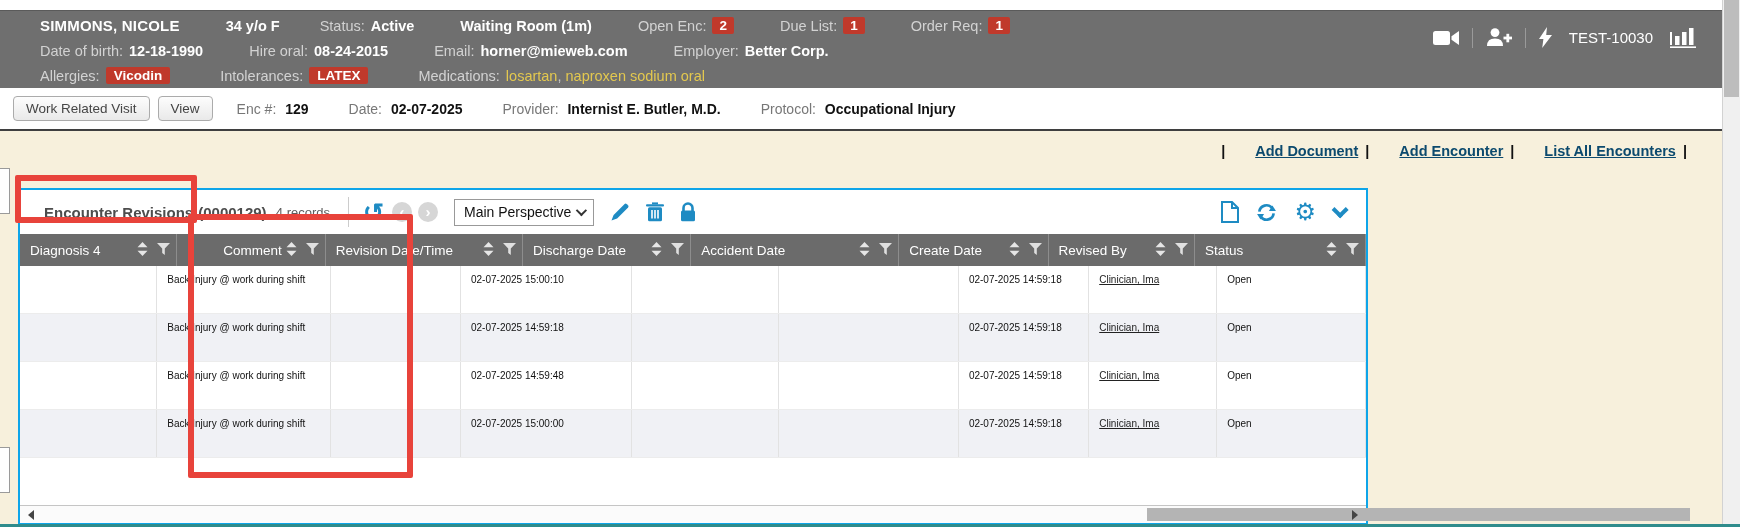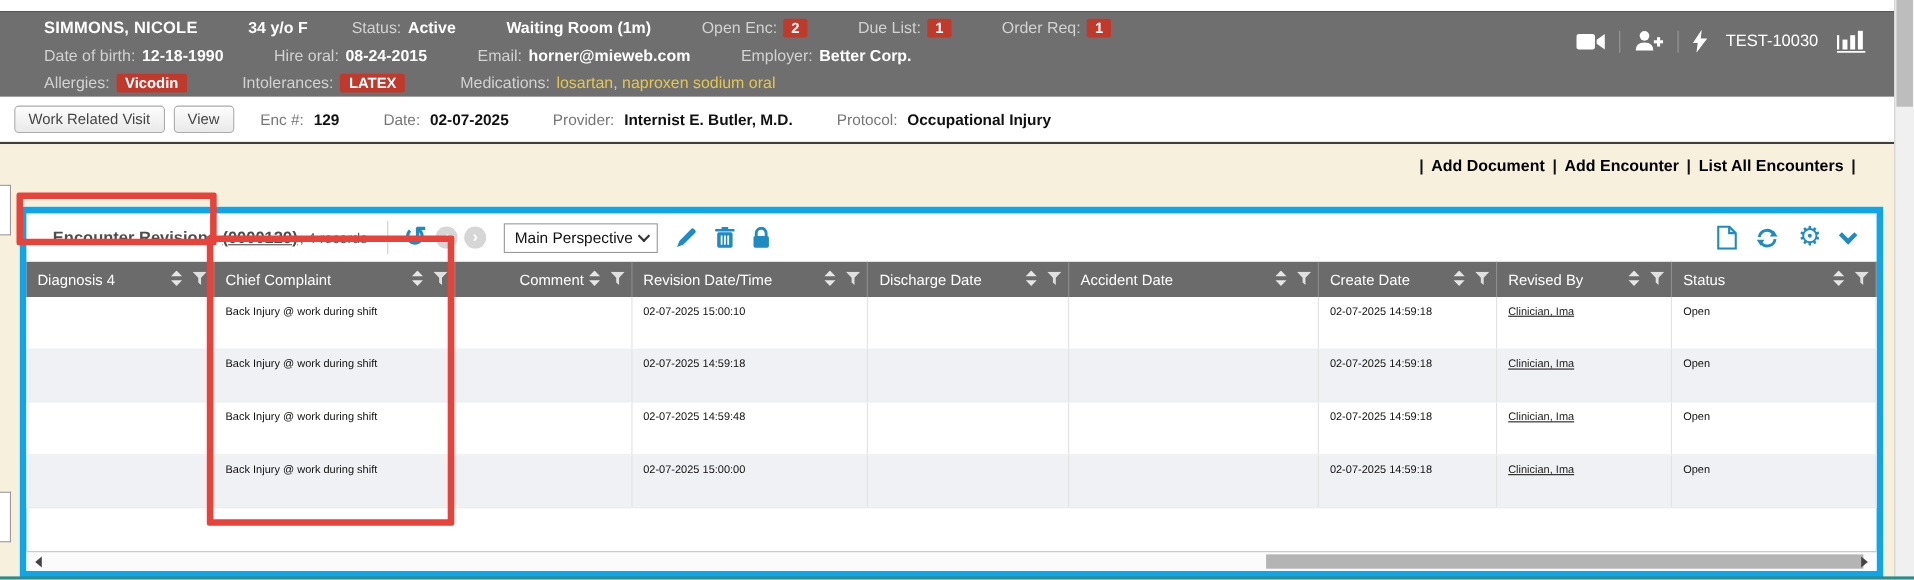--- a/index.html
+++ b/index.html
@@ -36,26 +36,26 @@
          font-family:"Liberation Sans",sans-serif; cursor:pointer; }
   .enc-info { margin-left:16px; }
   .enc-info .lbl { color:#777; margin-right:5px; }
   .enc-info .val { color:#111; font-weight:bold; }
   .enc-pair { margin-right:24px; }
 
   
   .content { position:absolute; left:0; top:131px; width:1722px; height:396px; background:#f7f0dc; }
   .action-links { position:absolute; top:12px; right:28px; font-size:14.5px; font-weight:bold;
                   color:#111; display:flex; align-items:center; }
-  .action-links a { color:#000000; cursor:pointer; }
+  .action-links a { color:#0c4a6e; text-decoration:underline; cursor:pointer;margin-left:23px; }
   .action-links .pipe { margin:0 7px; text-decoration:none; }
 
   
-  .panel { position:absolute; left:18px; top:57px; width:1694px; height:337px;
-           background:#fff; border:6px solid #0ea5e9; }
+  .panel { position:absolute; left:18px; top:57px; width:1350px; height:337px;
+           background:#fff; border:2px solid #0ea5e9; }
   .toolbar { height:44px; display:flex; align-items:center; padding:0 12px; }
   .g-title { font-size:15px; font-weight:bold; color:#4d4d4d; margin-left:12px; }
   .g-id { font-size:15px; font-weight:bold; color:#4d4d4d; text-decoration:underline; margin-left:5px; }
   .g-records { font-size:13px; color:#5d5d5d; margin-left:2px; }
   .tb-sep { width:1px; height:30px; background:#ccc; margin:0 14px 0 18px; }
   .undo-btn { color:#1e8bc3; font-size:25px; font-weight:bold; line-height:20px; cursor:pointer; margin-right:8px; }
   .nav-circle { width:20px; height:20px; border-radius:50%; background:#d6d6d6; color:#fff;
                 font-size:15px; font-weight:bold; display:flex; align-items:center; justify-content:center;
                 margin-right:6px; line-height:1; padding-bottom:2px; }
   .dropdown { margin-left:10px; width:140px; height:27px; border:1px solid #999; background:#fff;
@@ -293,32 +293,20 @@
             <span class="th-icons">
               <span><svg width="11" height="14" viewBox="0 0 11 14" fill="#e6e6e6">
                   <path d="M5.5 0 L10.5 5.2 H0.5 Z"></path>
                   <path d="M5.5 14 L0.5 8.8 H10.5 Z"></path>
                 </svg></span>
               <span><svg width="13" height="12" viewBox="0 0 13 12" fill="#e0e0e0">
                   <path d="M0 0 H13 L7.8 5.6 V12 L5.2 9.9 V5.6 Z"></path>
                 </svg></span>
             </span>
           </div>
-          <div class="th" style="width: 220px;">
-            <span class="th-label">Chief Complaint</span>
-            <span class="th-icons">
-              <span><svg width="11" height="14" viewBox="0 0 11 14" fill="#e6e6e6">
-                  <path d="M5.5 0 L10.5 5.2 H0.5 Z"></path>
-                  <path d="M5.5 14 L0.5 8.8 H10.5 Z"></path>
-                </svg></span>
-              <span><svg width="13" height="12" viewBox="0 0 13 12" fill="#e0e0e0">
-                  <path d="M0 0 H13 L7.8 5.6 V12 L5.2 9.9 V5.6 Z"></path>
-                </svg></span>
-            </span>
-          </div>
           <div class="th" style="width: 162px; text-align: right;">
             <span class="th-label">Comment</span>
             <span class="th-icons">
               <span><svg width="11" height="14" viewBox="0 0 11 14" fill="#e6e6e6">
                   <path d="M5.5 0 L10.5 5.2 H0.5 Z"></path>
                   <path d="M5.5 14 L0.5 8.8 H10.5 Z"></path>
                 </svg></span>
               <span><svg width="13" height="12" viewBox="0 0 13 12" fill="#e0e0e0">
                   <path d="M0 0 H13 L7.8 5.6 V12 L5.2 9.9 V5.6 Z"></path>
                 </svg></span>

